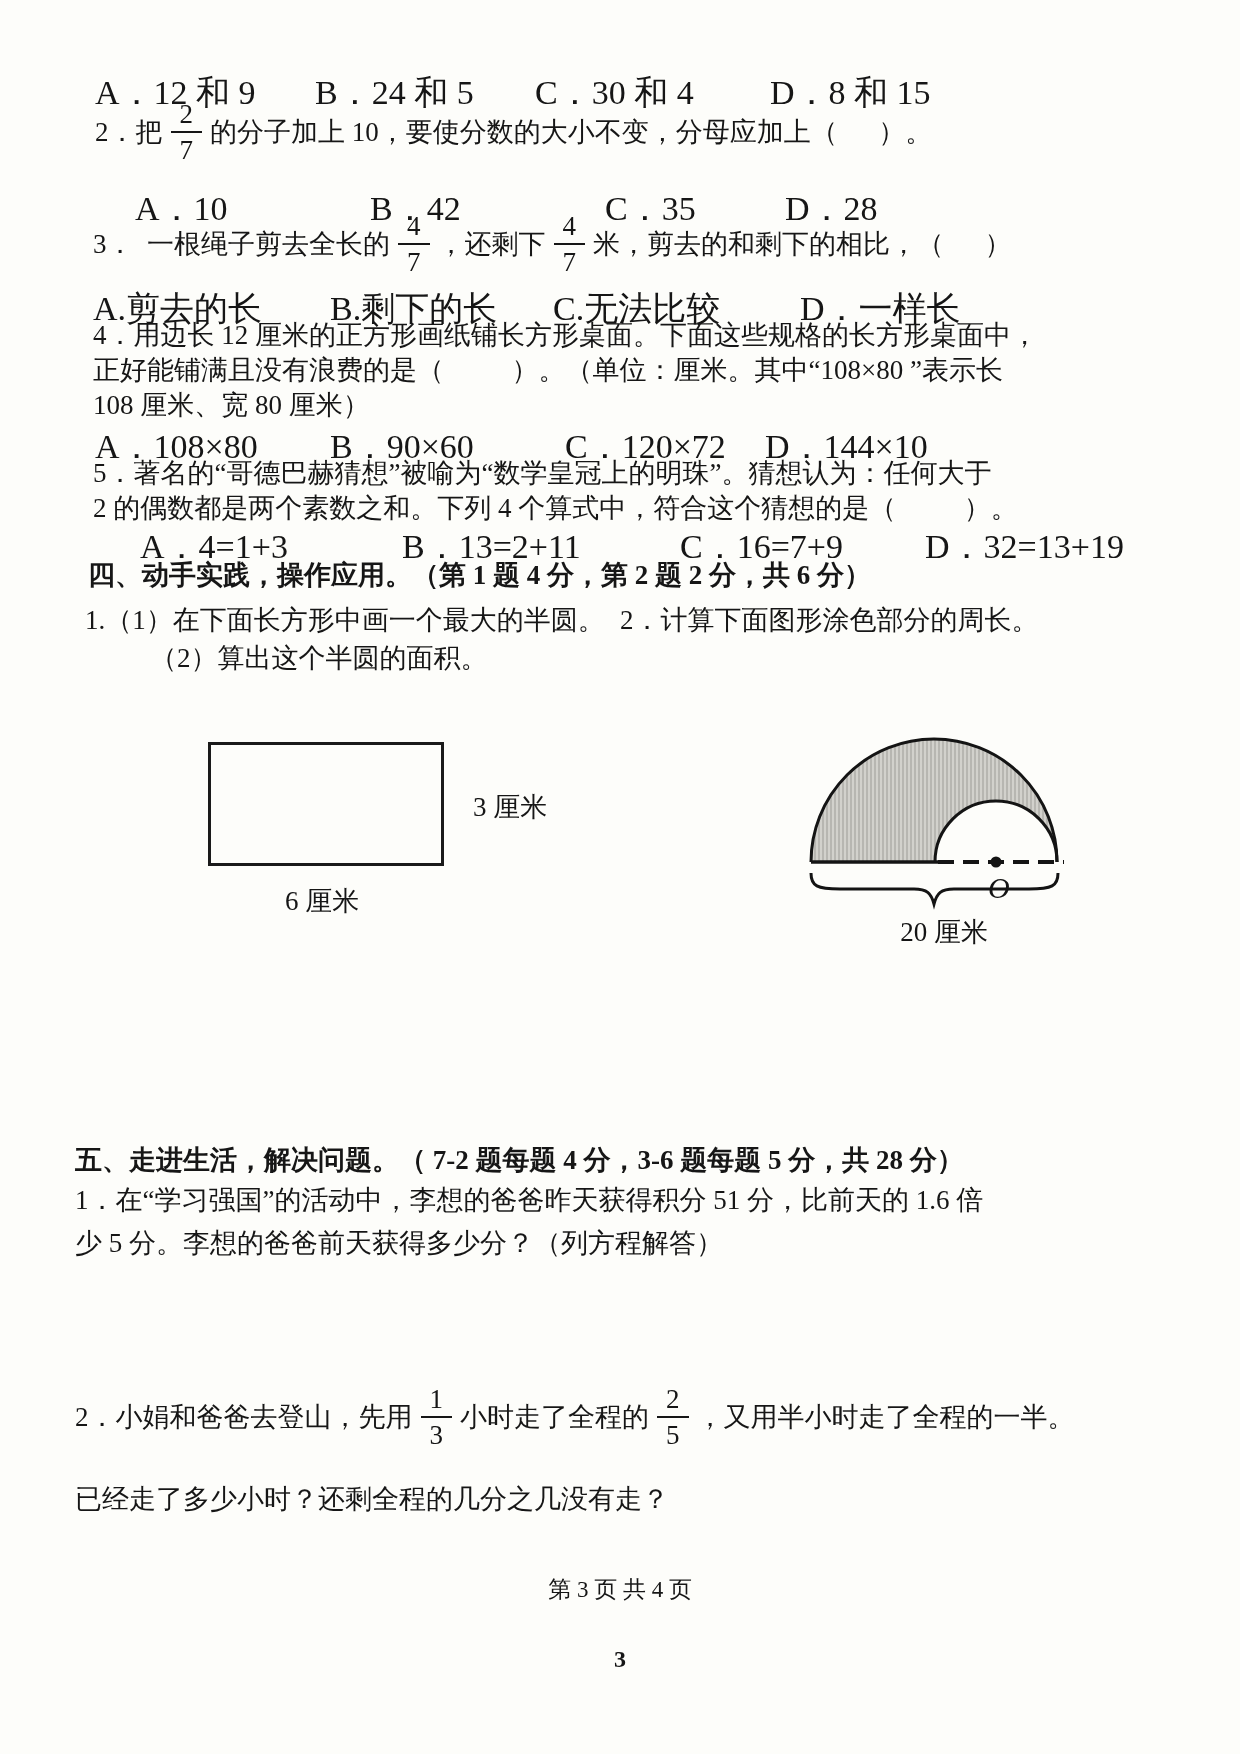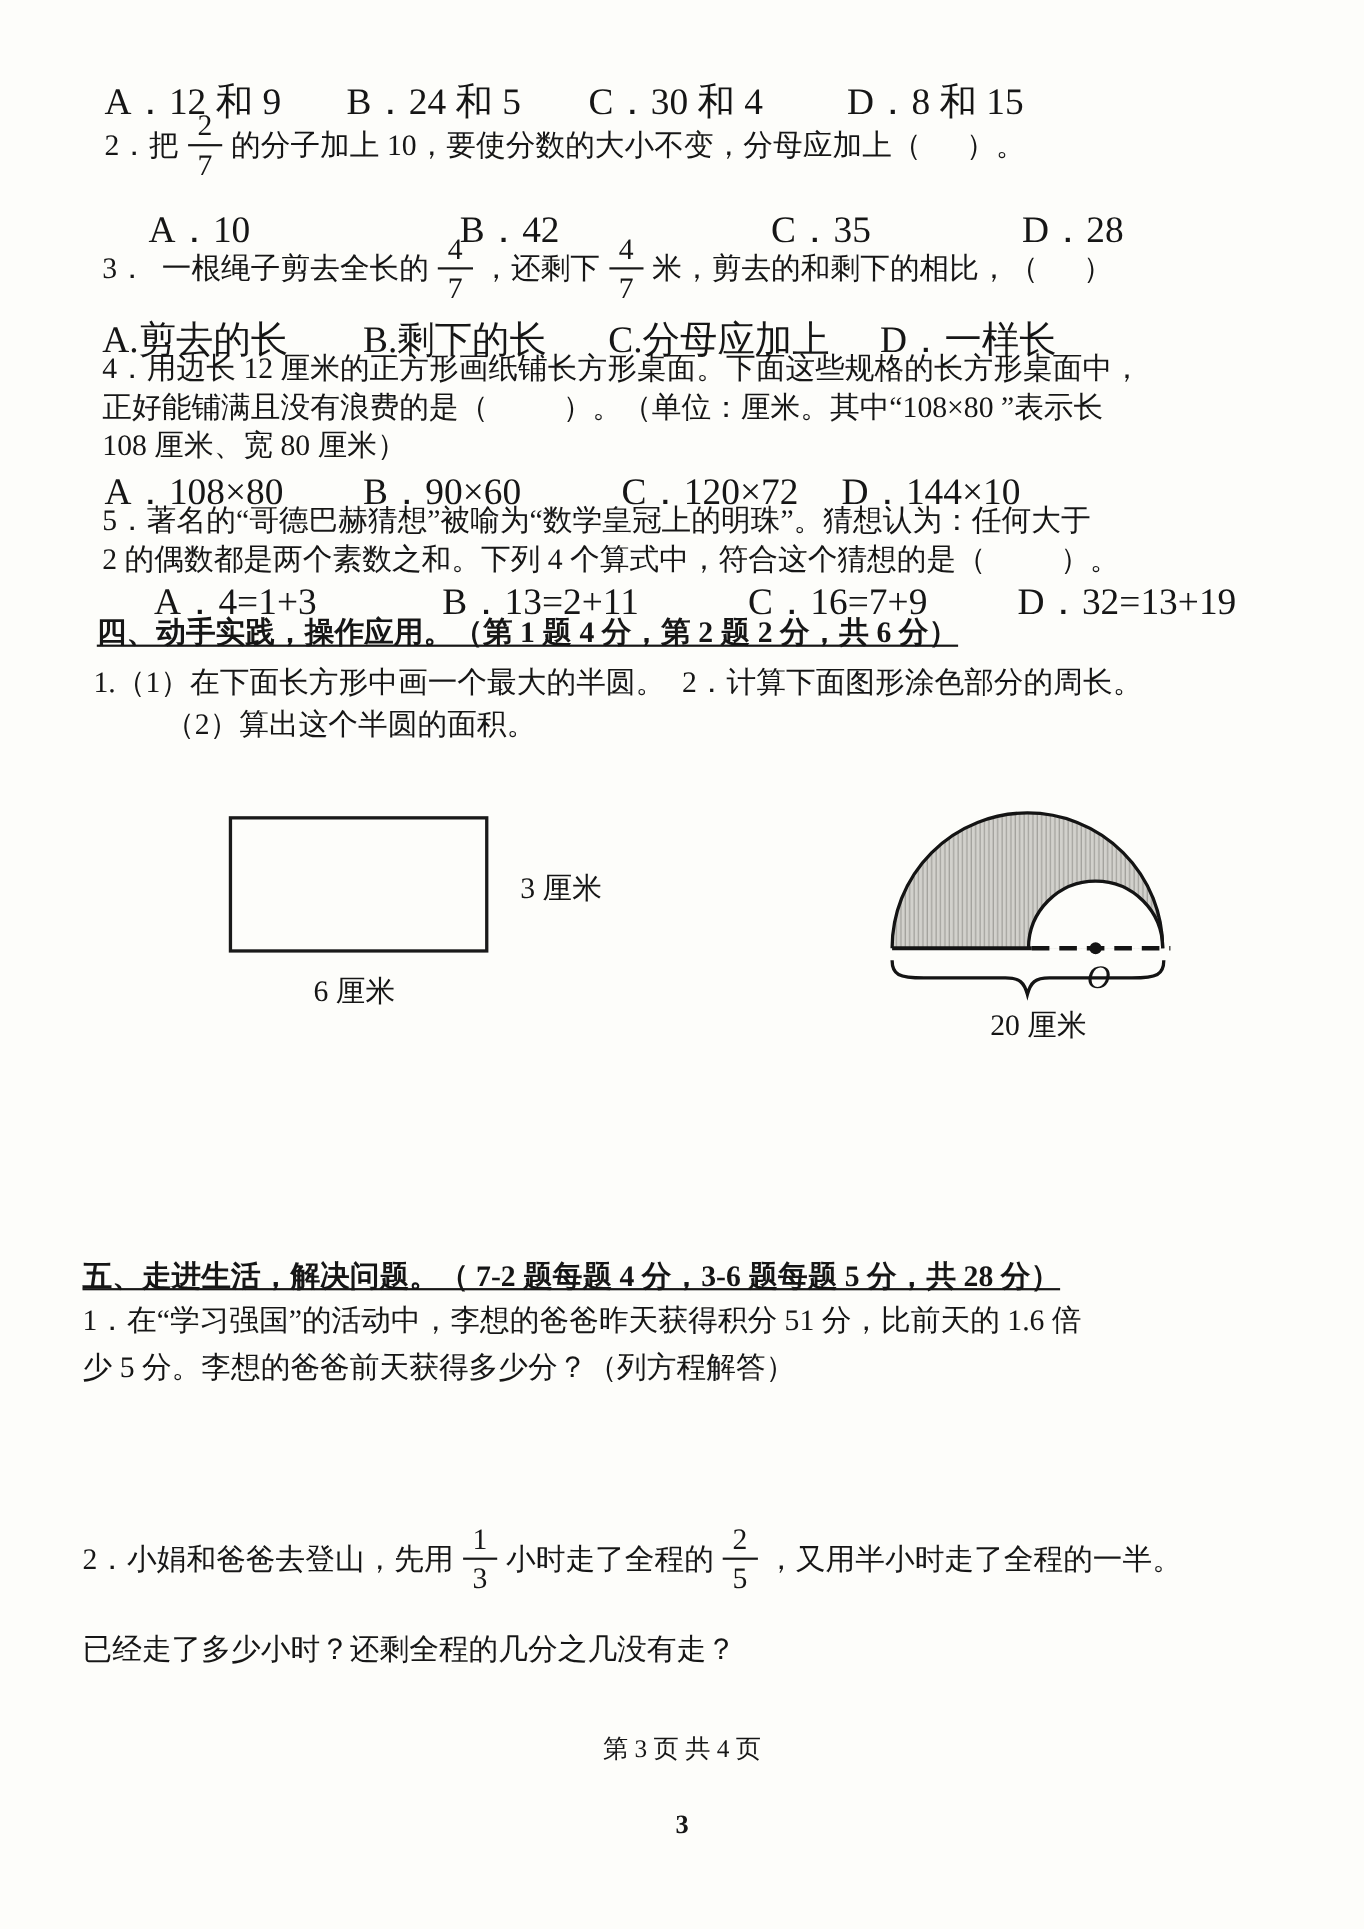--- a/index.html
+++ b/index.html
@@ -14,21 +14,21 @@
   .frac{display:inline-flex;flex-direction:column;align-items:center;line-height:1.05;margin:0 8px;font-size:27px;}
   .frac .num{border-bottom:2.5px solid #161616;padding:0 9px 3px;}
   .frac .den{padding-top:3px;}
   .opts{position:absolute;display:flex;font-size:34px;white-space:pre;justify-content:center;}
   .opts span{display:inline-block;}
   .r1 span:nth-child(1){width:220px}.r1 span:nth-child(2){width:220px}.r1 span:nth-child(3){width:235px}
   .r2 span:nth-child(1){width:235px}.r2 span:nth-child(2){width:235px}.r2 span:nth-child(3){width:180px}
   .r3 span:nth-child(1){width:237px}.r3 span:nth-child(2){width:223px}.r3 span:nth-child(3){width:247px}
   .r4 span:nth-child(1){width:235px}.r4 span:nth-child(2){width:235px}.r4 span:nth-child(3){width:200px}
   .r5 span:nth-child(1){width:217px}.r5 span:nth-child(2){width:233px}.r5 span:nth-child(3){width:200px}
-  .heading{font-weight:600;text-decoration:underline;}
+  .heading{font-weight:600;}
   .rect-fig{position:absolute;left:208px;top:742px;width:230px;height:118px;border:3px solid #1a1a1a;}
   .fig-svg{position:absolute;left:798px;top:725px;}
   .footer-line{position:absolute;left:0;width:100%;text-align:center;font-size:23px;}
 </style>
 </head>
 <body>
 
 <div class="page">
 
   <div class="opts r1" style="left:95px;top:70px;">
@@ -39,21 +39,21 @@
   </div>
 
   <div class="fracline" style="left:95px;top:100px;">
     <span>2．把</span>
     <span class="frac">
       <span class="num">2</span>
       <span class="den">7</span>
     </span>
     <span>的分子加上 10，要使分数的大小不变，分母应加上（      ）。</span>
   </div>
-  <div class="opts r2" style="left:135px;top:186px;gap:48px;">
+  <div class="opts r2" style="left:135px;top:186px;">
     <span>A．10</span>
     <span>B．42</span>
     <span>C．35</span>
     <span>D．28</span>
   </div>
 
   <div class="fracline" style="left:93px;top:212px;">
     <span>3．  一根绳子剪去全长的</span>
     <span class="frac">
       <span class="num">4</span>
@@ -62,21 +62,21 @@
     <span>，还剩下</span>
     <span class="frac">
       <span class="num">4</span>
       <span class="den">7</span>
     </span>
     <span>米，剪去的和剩下的相比，（      ）</span>
   </div>
   <div class="opts r3" style="left:93px;top:286px;">
     <span>A.剪去的长</span>
     <span>B.剩下的长</span>
-    <span>C.分母应加上</span>
+    <span>C.无法比较</span>
     <span>D．一样长</span>
   </div>
 
   <div class="line" style="left:93px;top:318px;">4．用边长 12 厘米的正方形画纸铺长方形桌面。下面这些规格的长方形桌面中，</div>
   <div class="line" style="left:93px;top:353px;">正好能铺满且没有浪费的是（          ）。（单位：厘米。其中“108×80 ”表示长</div>
   <div class="line" style="left:93px;top:388px;">108 厘米、宽 80 厘米）</div>
   <div class="opts r4" style="left:95px;top:424px;">
     <span>A．108×80</span>
     <span>B．90×60</span>
     <span>C．120×72</span>

